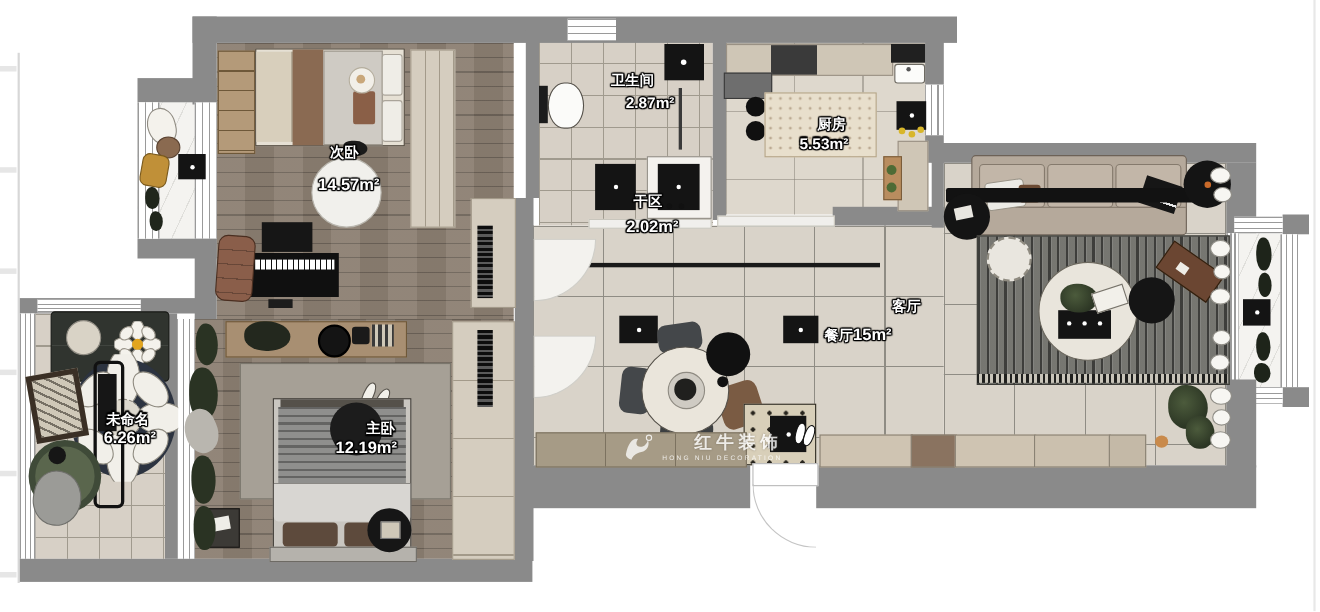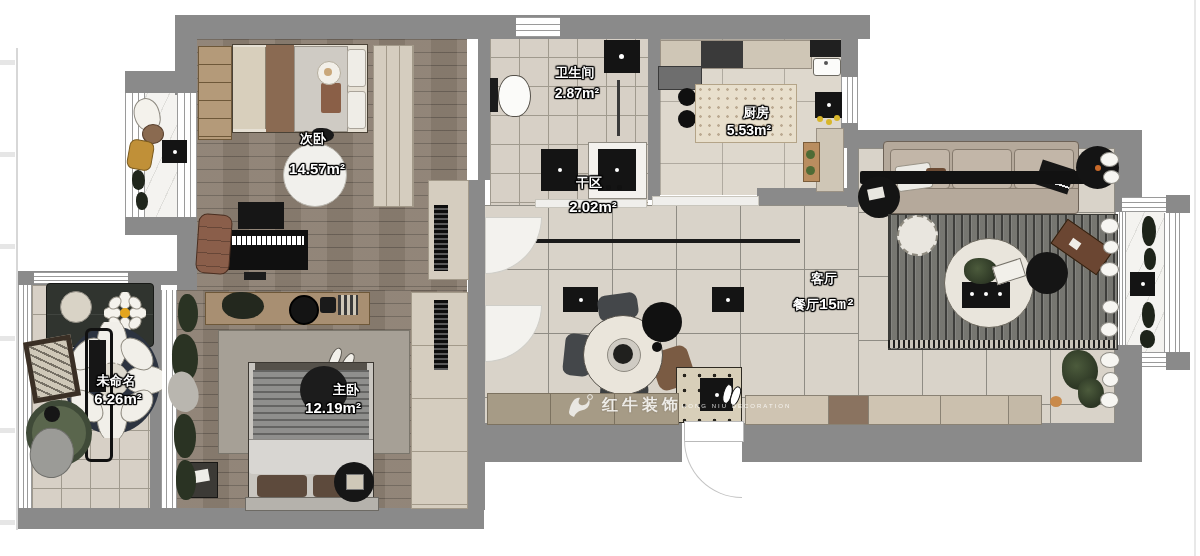--- a/index.html
+++ b/index.html
@@ -303,38 +303,38 @@
   <div class="abs" style="left:168px;top:372px;width:30px;height:40px;background:#b9b6af;border-radius:60% 40% 55% 45%;transform:rotate(-24deg);"></div>
   <div class="plant" style="left:174px;top:414px;width:22px;height:44px;background:#2a3323;"></div>
   <div class="plant" style="left:176px;top:460px;width:20px;height:40px;background:#2a3323;"></div>
   <div class="abs" style="left:411px;top:292px;width:55px;height:215px;background:#d5cdbf;border:1px solid #a39a8a;background-image:repeating-linear-gradient(180deg,transparent 0 52px,#a39a8a 52px 53px);"></div>
   <div class="radiator" style="left:434px;top:300px;width:14px;height:70px;"></div>
   <div class="abs round" style="left:300px;top:366px;width:48px;height:48px;background:#1c1c1c;"></div>
 
   <div class="lbl lname" style="left:313px;top:130px;">次卧</div>
   <div class="lbl larea" style="left:317px;top:160px;">14.57m²</div>
   <div class="lbl lname" style="left:575px;top:64px;">卫生间</div>
-  <div class="lbl larea" style="left:577px;top:85px;font-size:14px;">2.87m²</div>
+  <div class="lbl larea" style="left:591px;top:85px;font-size:14px;">2.87m²</div>
   <div class="lbl lname" style="left:756px;top:104px;">厨房</div>
   <div class="lbl larea" style="left:749px;top:122px;font-size:14px;">5.53m²</div>
   <div class="lbl lname" style="left:589px;top:174px;">干区</div>
   <div class="lbl larea" style="left:593px;top:198px;">2.02m²</div>
   <div class="lbl lname" style="left:824px;top:270px;">客厅</div>
-  <div class="lbl" style="left:824px;top:296px;font-family:Liberation Mono, monospace;">
+  <div class="lbl" style="left:780px;top:296px;">
     <span style="font-size:13px;">餐厅</span><span style="font-size:15px;">15m²</span>
   </div>
   <div class="lbl lname" style="left:116px;top:372px;">未命名</div>
   <div class="lbl larea" style="left:118px;top:390px;">6.26m²</div>
   <div class="lbl lname" style="left:326px;top:381px;margin-left:20px;">主卧</div>
   <div class="lbl larea" style="left:333px;top:399px;">12.19m²</div>
 
   <div class="wm" style="left:565px;top:392px;">
     <svg width="30" height="26" viewBox="0 0 30 26">
       <path d="M4 20 C6 10 10 5 15 6 C13 9 13 12 16 13 C20 14 23 11 24 7 C26 12 23 17 18 18 C13 19 10 22 9 25 C7 24 4 23 4 20 Z" fill="#ffffff" opacity=".95"></path>
       <circle cx="25" cy="5" r="2.4" fill="none" stroke="#fff" stroke-width="1"></circle>
     </svg>
-    <div style="display:flex;flex-direction:row;align-items:center;">
+    <div style="display:flex;flex-direction:column;align-items:flex-end;">
       <span class="zh">红牛装饰</span>
       <span class="en">HONG NIU DECORATION</span>
     </div>
   </div>
 
 </div>
 
 </body></html>

